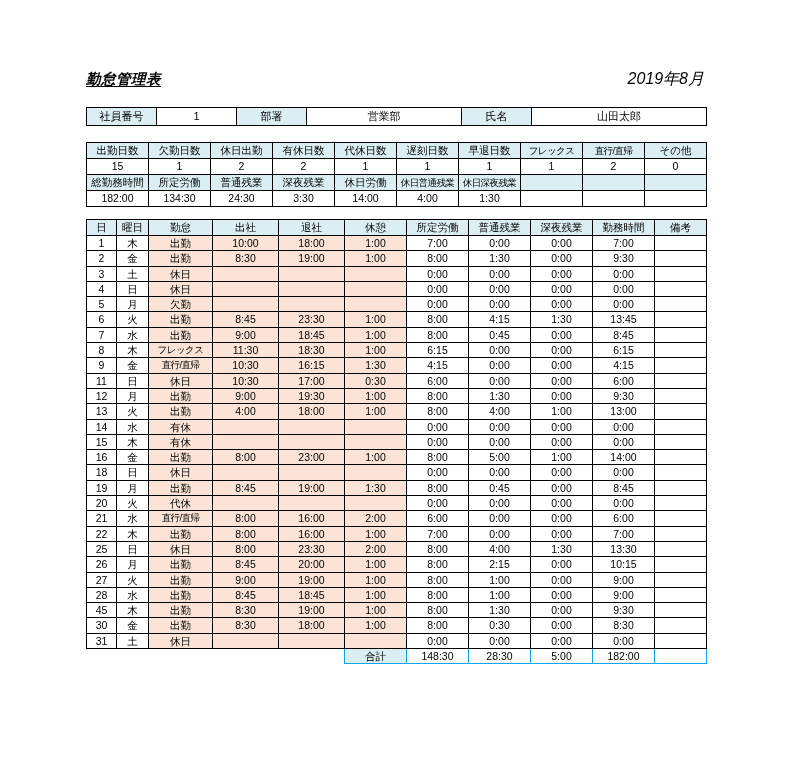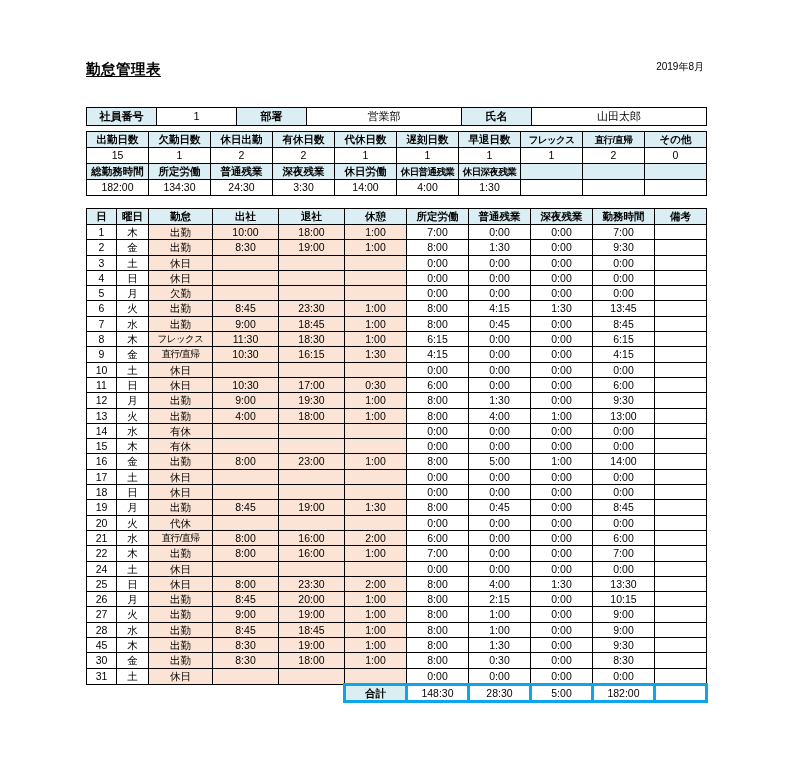--- a/index.html
+++ b/index.html
@@ -22,34 +22,35 @@
   .content {
     position: absolute;
     left: 86px;
     top: 62px;
     width: 620px;
   }
 
   
   .titlebar {
     display: flex;
-    align-items: flex-start;
+    align-items: center;
     justify-content: space-between;
     height: 34px;
+    font-style: italic;
   }
   .doc-title {
     font-size: 14.5px;
     font-weight: bold;
     letter-spacing: 0.5px;
     text-decoration: underline;
     text-underline-offset: 2px;
     line-height: 1;
   }
   .doc-period {
-    font-size: 10px;
+    font-size: 16px;
     line-height: 1;
     padding-bottom: 1px;
     padding-right: 2px;
   }
 
   
   table {
     border-collapse: collapse;
     table-layout: fixed;
     font-size: 11px;
@@ -58,35 +59,35 @@
     border: 1px solid #000000;
     text-align: center;
     vertical-align: middle;
     font-weight: normal;
     padding: 0;
     height: 15px;
     line-height: 15px;
     white-space: nowrap;
     overflow: hidden;
   }
-  .hdr   { background: #dbeef4; font-weight: bold; }
+  .hdr   { background: #dbeef4; }
   .attn  { background: #fbe4d5; }
   .blank { background: #ffffff; }
 
   
   .info-table {
     width: 620px;
     margin-top: 11px;
   }
   .info-table td { height: 17px; line-height: 17px; font-size: 11px; }
 
   
   .summary-table {
     width: 620px;
-    margin-top: 5px;
+    margin-top: 16px;
   }
   .summary-table td {
     height: 15px;
     line-height: 15px;
     font-size: 10.5px;
   }
   .summary-table td.tight {
     font-size: 9.5px;
     letter-spacing: -0.6px;
   }
@@ -106,21 +107,21 @@
     line-height: 15px;
   }
   .main-table td.flex-lbl {
     font-size: 9.5px;
     letter-spacing: -0.5px;
   }
   .main-table td.dir-lbl {
     font-size: 9.5px;
     letter-spacing: -0.6px;
   }
-  .total-row td { border: 3px solid #0ea5e9; }
+  .total-row td { border: 1px solid #0ea5e9; }
   .total-row td.empty-left {
     border: none;
     background: transparent;
   }
 </style>
 </head>
 <body>
 
 <div class="sheet">
   <div class="content">
@@ -357,33 +358,20 @@
             <td class="attn">10:30</td>
             <td class="attn">16:15</td>
             <td class="attn">1:30</td>
             <td class="blank">4:15</td>
             <td class="blank">0:00</td>
             <td class="blank">0:00</td>
             <td class="blank">4:15</td>
             <td class="blank"></td>
           </tr>
           <tr>
-            <td class="blank">10</td>
-            <td class="blank">土</td>
-            <td class="attn">休日</td>
-            <td class="attn"></td>
-            <td class="attn"></td>
-            <td class="attn"></td>
-            <td class="blank">0:00</td>
-            <td class="blank">0:00</td>
-            <td class="blank">0:00</td>
-            <td class="blank">0:00</td>
-            <td class="blank"></td>
-          </tr>
-          <tr>
             <td class="blank">11</td>
             <td class="blank">日</td>
             <td class="attn">休日</td>
             <td class="attn">10:30</td>
             <td class="attn">17:00</td>
             <td class="attn">0:30</td>
             <td class="blank">6:00</td>
             <td class="blank">0:00</td>
             <td class="blank">0:00</td>
             <td class="blank">6:00</td>
@@ -448,33 +436,20 @@
             <td class="attn">8:00</td>
             <td class="attn">23:00</td>
             <td class="attn">1:00</td>
             <td class="blank">8:00</td>
             <td class="blank">5:00</td>
             <td class="blank">1:00</td>
             <td class="blank">14:00</td>
             <td class="blank"></td>
           </tr>
           <tr>
-            <td class="blank">17</td>
-            <td class="blank">土</td>
-            <td class="attn">休日</td>
-            <td class="attn"></td>
-            <td class="attn"></td>
-            <td class="attn"></td>
-            <td class="blank">0:00</td>
-            <td class="blank">0:00</td>
-            <td class="blank">0:00</td>
-            <td class="blank">0:00</td>
-            <td class="blank"></td>
-          </tr>
-          <tr>
             <td class="blank">18</td>
             <td class="blank">日</td>
             <td class="attn">休日</td>
             <td class="attn"></td>
             <td class="attn"></td>
             <td class="attn"></td>
             <td class="blank">0:00</td>
             <td class="blank">0:00</td>
             <td class="blank">0:00</td>
             <td class="blank">0:00</td>
@@ -523,33 +498,20 @@
             <td class="blank">22</td>
             <td class="blank">木</td>
             <td class="attn">出勤</td>
             <td class="attn">8:00</td>
             <td class="attn">16:00</td>
             <td class="attn">1:00</td>
             <td class="blank">7:00</td>
             <td class="blank">0:00</td>
             <td class="blank">0:00</td>
             <td class="blank">7:00</td>
-            <td class="blank"></td>
-          </tr>
-          <tr>
-            <td class="blank">24</td>
-            <td class="blank">土</td>
-            <td class="attn">休日</td>
-            <td class="attn"></td>
-            <td class="attn"></td>
-            <td class="attn"></td>
-            <td class="blank">0:00</td>
-            <td class="blank">0:00</td>
-            <td class="blank">0:00</td>
-            <td class="blank">0:00</td>
             <td class="blank"></td>
           </tr>
           <tr>
             <td class="blank">25</td>
             <td class="blank">日</td>
             <td class="attn">休日</td>
             <td class="attn">8:00</td>
             <td class="attn">23:30</td>
             <td class="attn">2:00</td>
             <td class="blank">8:00</td>

